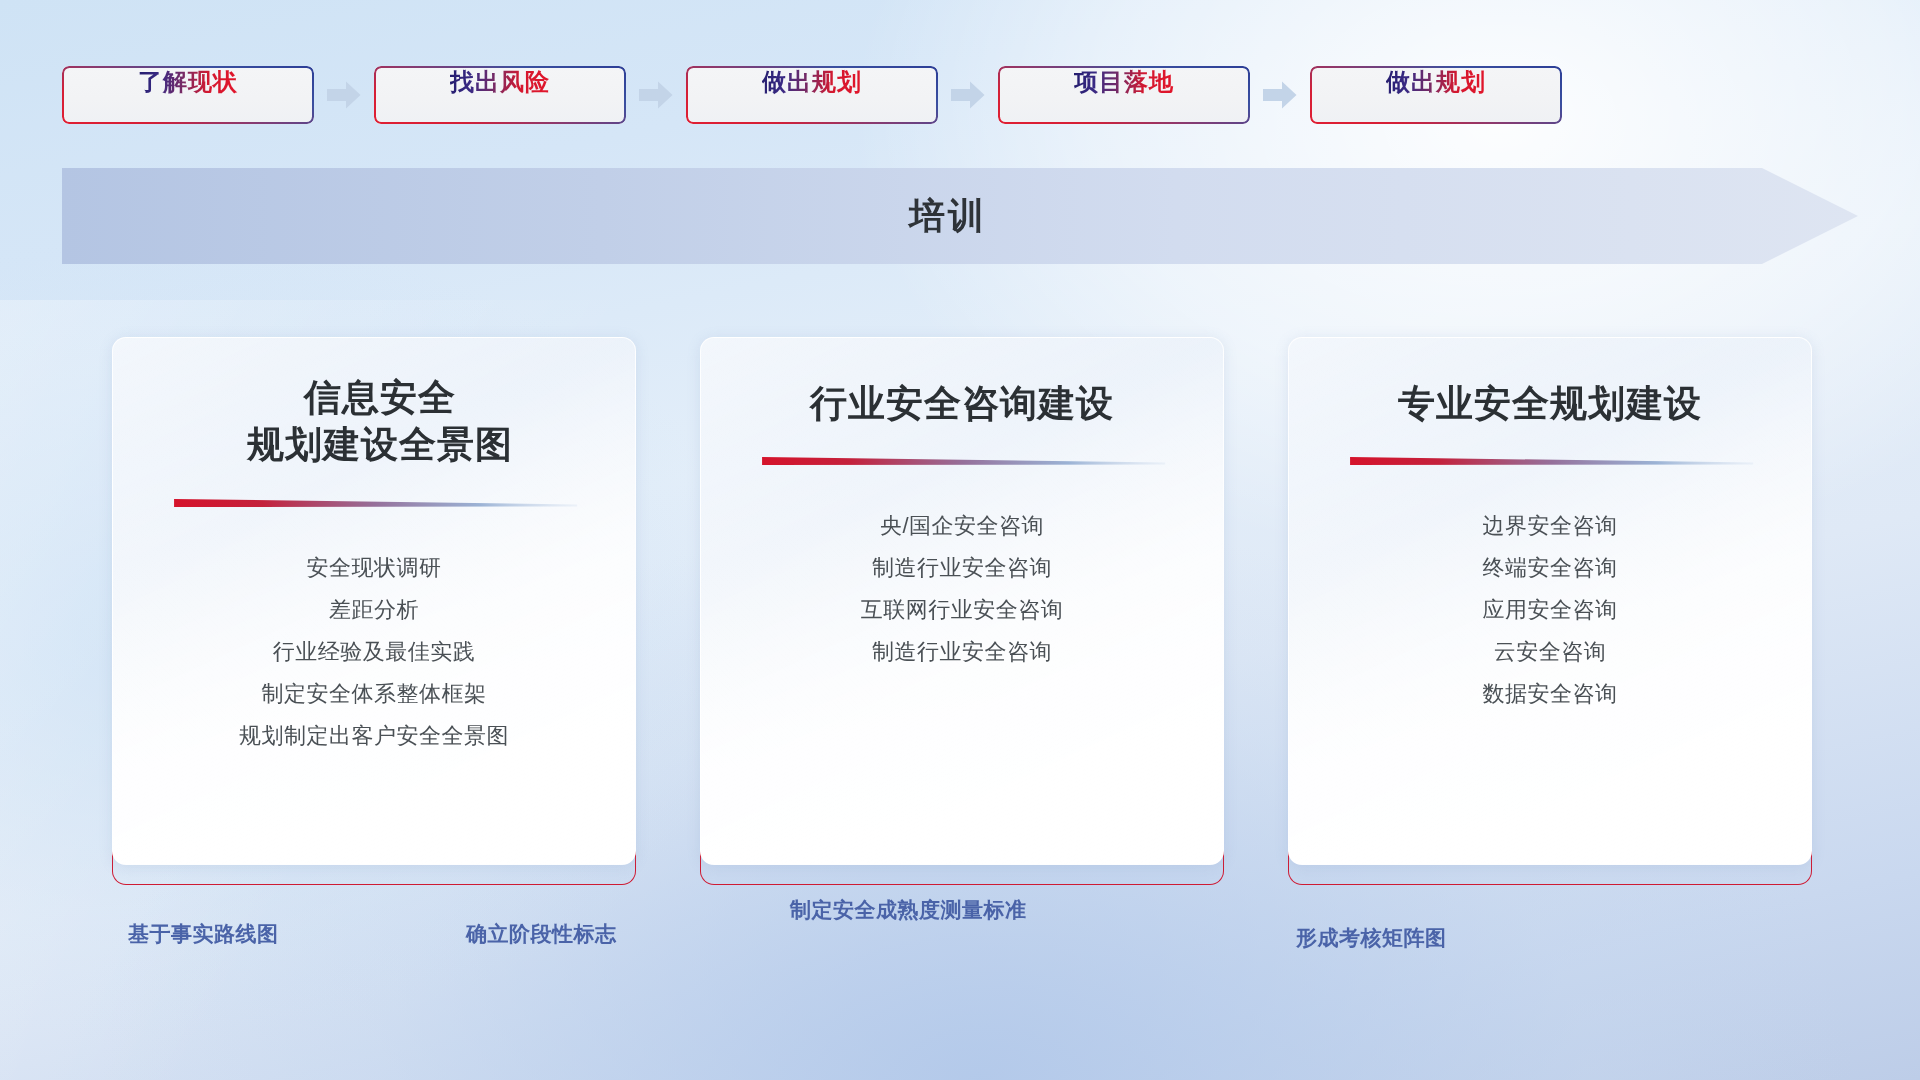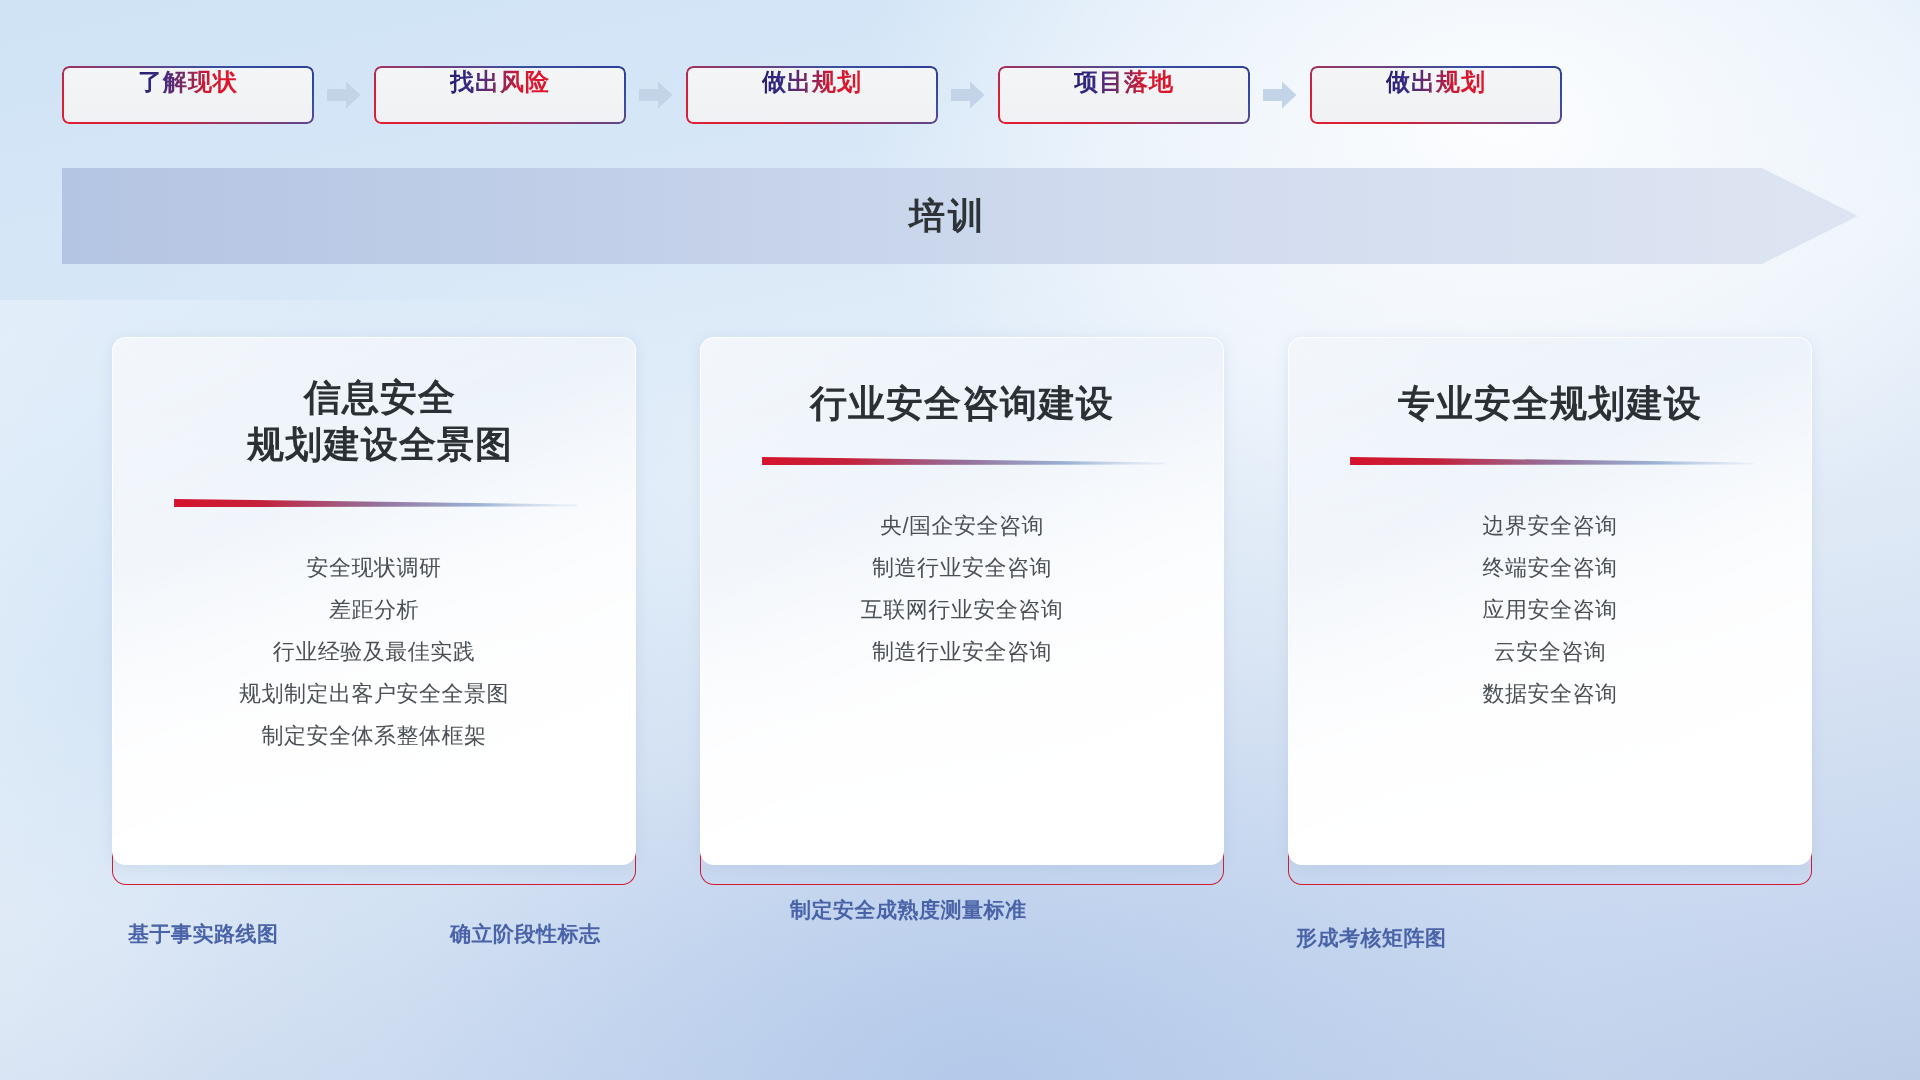--- a/index.html
+++ b/index.html
@@ -194,21 +194,21 @@
   
   .caption {
     position: absolute;
     font-size: 21px;
     font-weight: 700;
     color: #4a63a8;
     letter-spacing: 0.5px;
     white-space: nowrap;
   }
   #cap-0 { left: 128px;  top: 920px; }
-  #cap-1 { left: 450px;  top: 920px; }
+  #cap-1 { left: 466px;  top: 920px; }
   #cap-2 { left: 790px;  top: 896px; }
   #cap-3 { left: 1296px; top: 924px; }
 </style>
 </head>
 <body>
 
 <div id="stage">
 
   <div id="steps">
 
@@ -278,22 +278,22 @@
                 <stop offset="1" stop-color="#c8d8ec" stop-opacity="0.25"></stop>
               </linearGradient>
             </defs>
             <path d="M4 4 L400 9.5 L400 11.5 L4 12 Z" fill="url(#divGrad1)"></path>
           </svg>
         </div>
         <ul class="card-list">
           <li>安全现状调研</li>
           <li>差距分析</li>
           <li>行业经验及最佳实践</li>
+          <li>制定安全体系整体框架</li>
           <li>规划制定出客户安全全景图</li>
-          <li>制定安全体系整体框架</li>
         </ul>
       </div>
     </div>
 
     <div class="card-wrap">
       <div class="card-red"></div>
       <div class="card">
         <div class="card-title">行业安全咨询建设</div>
         <div class="divider">
           <svg viewBox="0 0 400 14" preserveAspectRatio="none">

